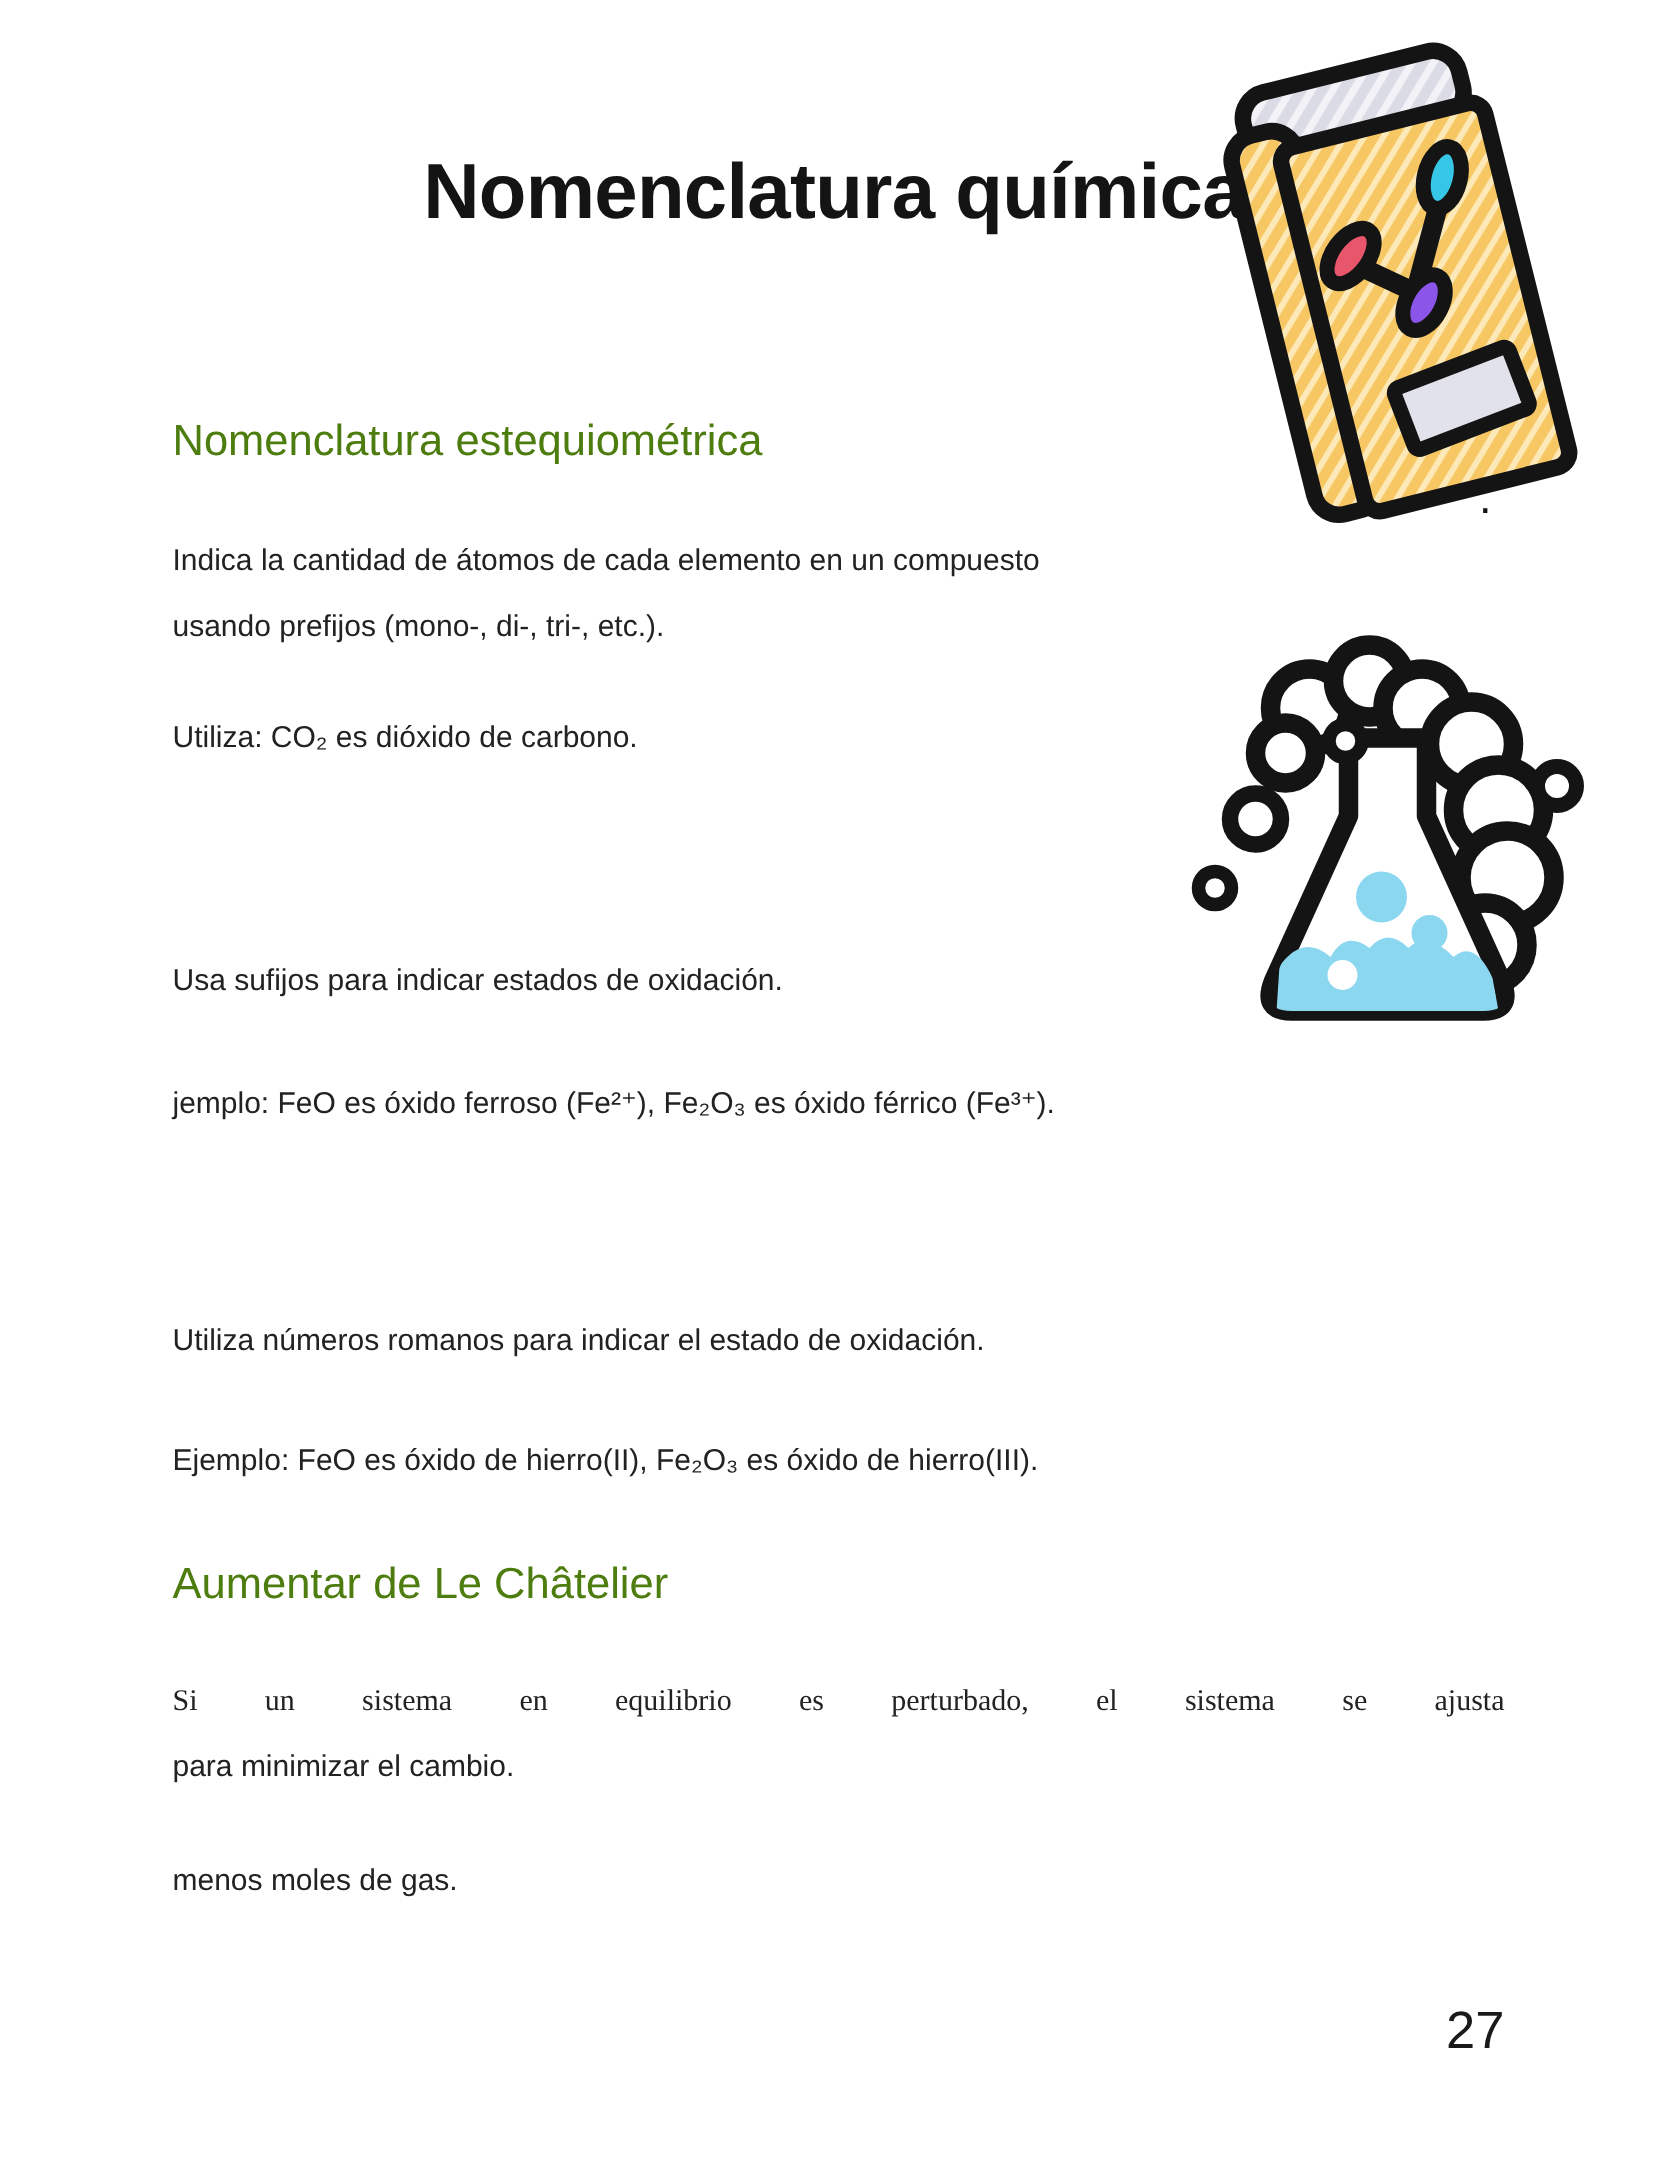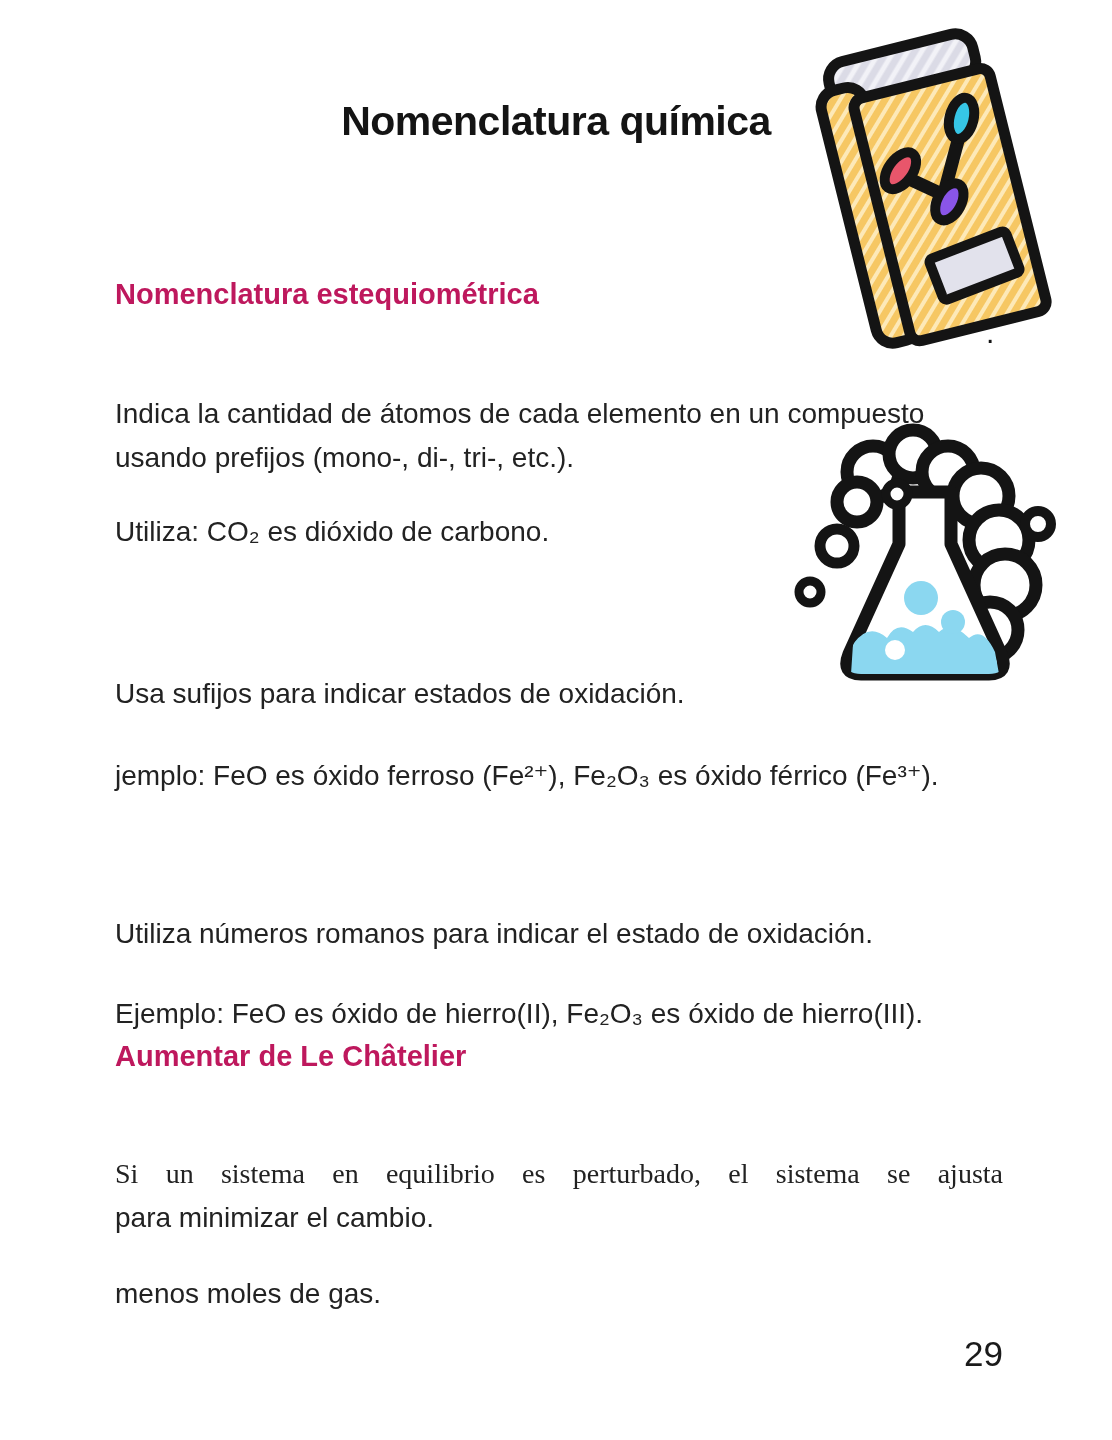--- a/index.html
+++ b/index.html
@@ -4,27 +4,27 @@
 <style>
   * { margin:0; padding:0; box-sizing:border-box; }
   html,body { background:#ffffff; }
   .page {
     position:relative; width:1112px; height:1440px; background:#ffffff;
     font-family:"Liberation Sans","DejaVu Sans",sans-serif; color:#1e1e1e;
     overflow:hidden;
   }
   .title {
     position:absolute; top:98px; left:0; width:1112px; text-align:center;
-    font-size:41px; font-weight:700; color:#141414; letter-spacing:-0.5px;
+    font-size:52px; font-weight:700; color:#141414; letter-spacing:-0.5px;
   }
   .h {
-    position:absolute; left:115px; font-size:29px; font-weight:700; color:#be185d;
+    position:absolute; left:115px; font-size:29px; font-weight:400; color:#4d7c0f;
   }
   .p {
-    position:absolute; left:115px; width:888px; font-size:28px; line-height:44px; color:#222222;margin-top:40px;
+    position:absolute; left:115px; width:888px; font-size:20px; line-height:44px; color:#222222;
   }
   .ln { display:block; }
   .stretch { text-align:justify; text-align-last:justify;font-family:Liberation Serif, serif; }
   .b { font-weight:700; color:#141414; }
   .pagenum {
     position:absolute; top:1334px; left:115px; width:888px; text-align:right;
     font-size:35px; color:#1a1a1a;
   }
   .stray-dot {
     position:absolute; left:986px; top:316px; font-size:30px; color:#141414;
@@ -133,15 +133,15 @@
 
   <div class="h" style="top:1040px">Aumentar de Le Châtelier</div>
   <div class="p" style="top:1112px">
     <span class="ln stretch">Si un sistema en equilibrio es perturbado, el sistema se ajusta</span>
     <span class="ln">para minimizar el cambio.</span>
   </div>
   <div class="p" style="top:1232px">
     <span class="ln">menos moles de gas.</span>
   </div>
 
-  <div class="pagenum">29</div>
+  <div class="pagenum">27</div>
 
 </div>
 
 </body></html>

